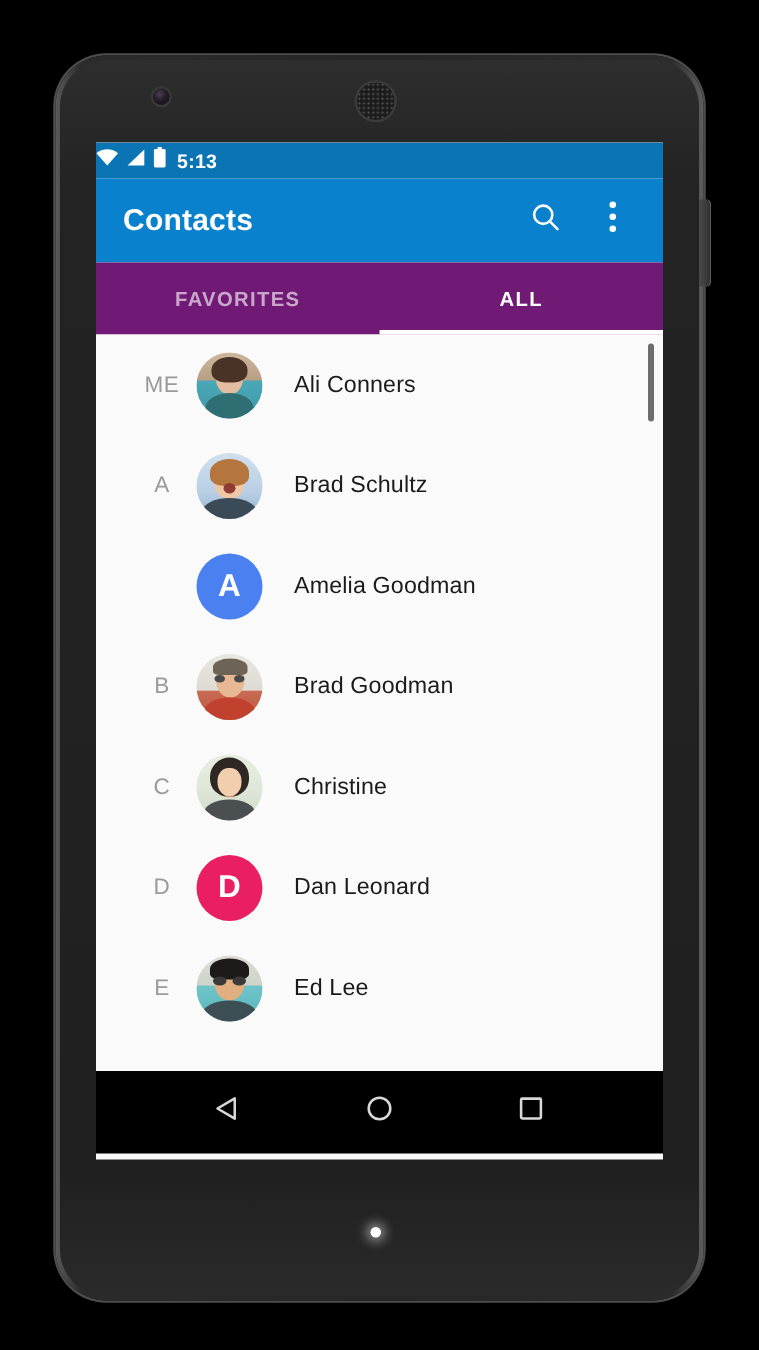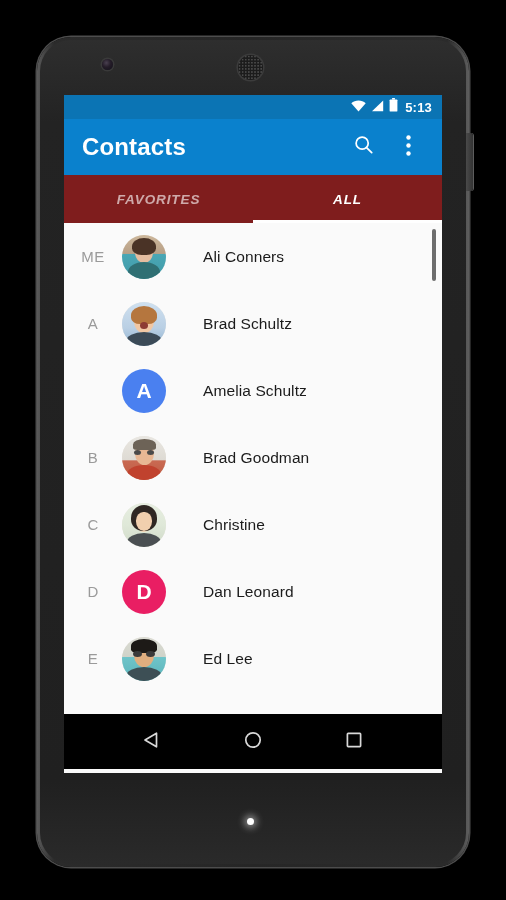--- a/index.html
+++ b/index.html
@@ -87,21 +87,20 @@
     overflow: hidden;
     background: #fafafa;
   }
 
   
   #status-bar {
     height: 24px;
     background: #0b74b4;
     display: flex;
     align-items: center;
-    justify-content: flex-end;
     padding-right: 10px;
     box-sizing: border-box;
     gap: 5px;
   }
   #status-bar .sb-icon { display: block; }
   #status-clock {
     color: #ffffff;
     font-size: 13px;
     font-weight: bold;
     letter-spacing: 0.2px;
@@ -112,41 +111,40 @@
   #app-bar {
     height: 56px;
     background: #0a81cd;
     display: flex;
     align-items: center;
     padding: 0 12px 0 18px;
     box-sizing: border-box;
   }
   #app-title {
     color: #ffffff;
-    font-size: 24px;
+    font-size: 20px;
     font-weight: bold;
     letter-spacing: 0.15px;
     flex: 1;
   }
   .appbar-action {
     width: 44px;
     height: 44px;
     display: flex;
     align-items: center;
     justify-content: center;
     cursor: pointer;
   }
 
   
   #tab-bar {
     height: 48px;
-    background: #7f1d1d;
+    background: #701a75;
     display: flex;
     position: relative;
-    font-style: italic;
   }
   .tab {
     flex: 1;
     display: flex;
     align-items: center;
     justify-content: center;
     cursor: pointer;
     font-size: 13.5px;
     font-weight: bold;
     letter-spacing: 0.9px;
@@ -169,43 +167,44 @@
     background: #fafafa;
     overflow: hidden;
   }
   .contact-row {
     height: 67px;
     display: flex;
     align-items: center;
     cursor: pointer;
   }
   .section-letter {
-    width: 58px;
+    width: 46px;
     flex-shrink: 0;
     text-align: center;
     color: #9a9a9a;
     font-size: 15px;
     letter-spacing: 0.4px;
+    padding-left: 21px;
   }
   .avatar {
     width: 44px;
     height: 44px;
     border-radius: 50%;
     flex-shrink: 0;
     overflow: hidden;
     position: relative;
     display: flex;
     align-items: center;
     justify-content: center;
     color: #ffffff;
     font-size: 21px;
     font-weight: bold;
   }
   .contact-name {
-    margin-left: 37px;
+    margin-left: 21px;
     font-size: 15.5px;
     color: #1b1b1b;
     letter-spacing: 0.1px;
   }
 
   
   .photo { background: #e8e4dc; }
   .photo .bg   { position: absolute; inset: 0; }
   .photo .head { position: absolute; border-radius: 50%; }
   .photo .body { position: absolute; border-radius: 50% 50% 0 0; }
@@ -321,21 +320,21 @@
         <div class="head" style="left:9px;top:4px;width:26px;height:18px;background:#b5763e;border-radius:50% 50% 35% 35%;"></div>
         <div class="head" style="left:18px;top:20px;width:8px;height:7px;background:#8d3b33;border-radius:50%;"></div>
         <div class="body" style="left:4px;top:30px;width:36px;height:18px;background:#3b4a57;"></div>
       </div>
       <div class="contact-name">Brad Schultz</div>
     </div>
 
     <div class="contact-row">
       <div class="section-letter"></div>
       <div class="avatar" style="background:#4A80F0;">A</div>
-      <div class="contact-name">Amelia Schultz</div>
+      <div class="contact-name">Amelia Goodman</div>
     </div>
 
     <div class="contact-row">
       <div class="section-letter">B</div>
       <div class="avatar photo">
         <div class="bg" style="background:linear-gradient(180deg,#e9e7e2 0%,#dedad3 55%,#c96a52 56%,#bf5a42 100%);"></div>
         <div class="head" style="left:13px;top:6px;width:19px;height:23px;background:#e8b794;"></div>
         <div class="head" style="left:11px;top:3px;width:23px;height:11px;background:#6d6357;border-radius:50% 50% 20% 20%;"></div>
         <div class="head" style="left:12px;top:14px;width:7px;height:5px;background:#4a4a4a;border-radius:50%;"></div>
         <div class="head" style="left:25px;top:14px;width:7px;height:5px;background:#4a4a4a;border-radius:50%;"></div>

